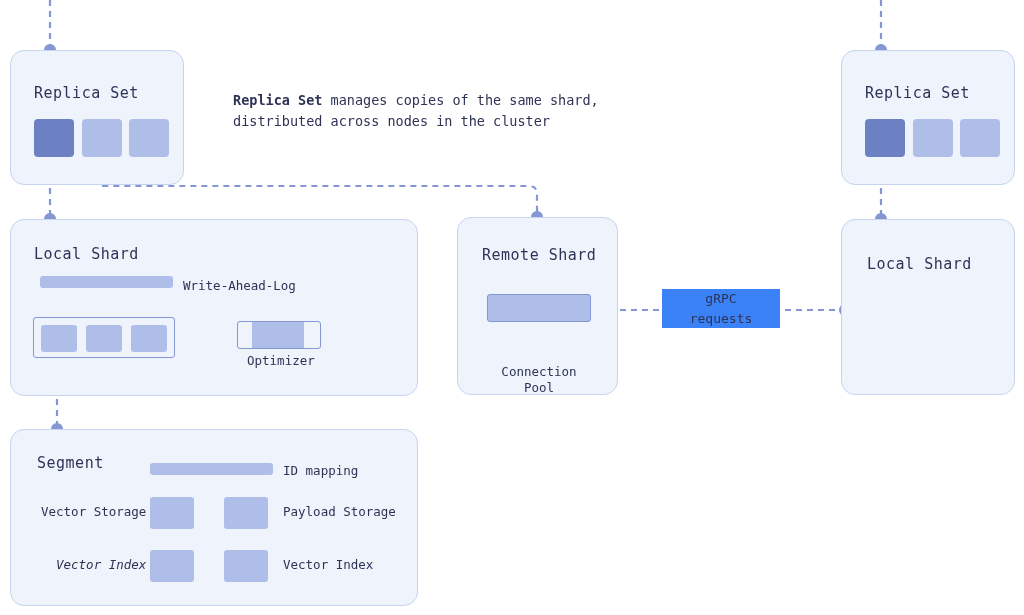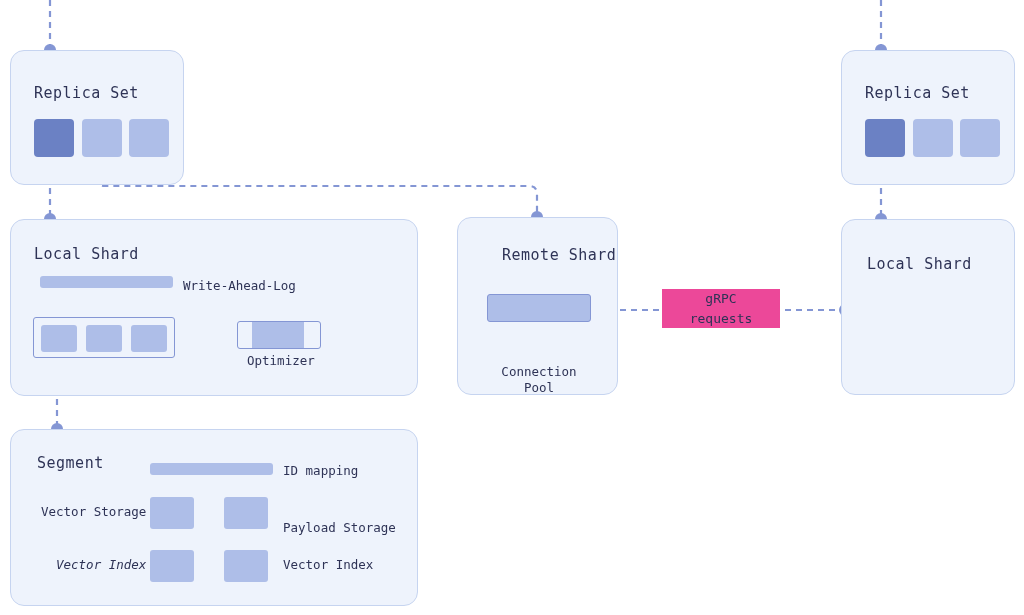--- a/index.html
+++ b/index.html
@@ -76,21 +76,21 @@
   }
   .annotation b{font-weight:700;}
 
   .grpc{
     position:absolute;
     font-size:13px;
     line-height:1.5;
     text-align:center;
     color:#2e3356;
     white-space:pre-line;
-    background:#ec4899;
+    background:#3b82f6;
     padding:0 4px;
   }
 </style>
 </head>
 <body>
 
 <div class="canvas">
 
   <svg class="wires" viewBox="0 0 1024 615">
     <g stroke="#8496d4" stroke-width="2.2" fill="none" stroke-dasharray="6 5" stroke-linecap="butt">
@@ -131,20 +131,21 @@
       <circle cx="172" cy="335" r="6"></circle>
       <circle cx="845" cy="310" r="6"></circle>
       <circle cx="57" cy="429" r="6"></circle>
       <circle cx="172" cy="496" r="6"></circle>
       <circle cx="245" cy="496" r="6"></circle>
       <circle cx="172" cy="549" r="6"></circle>
       <circle cx="245" cy="549" r="6"></circle>
     </g>
   </svg>
 
+  <div class="annotation" style="left:233px;top:90px;"><span><b>Replica Set</b><span> manages copies of the same shard,</span></span><br><span>distributed across nodes in the cluster</span></div>
 
   <div class="node" style="left:10px;top:50px;width:174px;height:135px;">
     <div class="node-title" style="left:23px;top:33px;">Replica Set</div>
     <div class="chip dark" style="left:23px;top:68px;width:40px;height:38px;"></div>
     <div class="chip light" style="left:71px;top:68px;width:40px;height:38px;"></div>
     <div class="chip light" style="left:118px;top:68px;width:40px;height:38px;"></div>
   </div>
 
   <div class="node" style="left:841px;top:50px;width:174px;height:135px;">
     <div class="node-title" style="left:23px;top:33px;">Replica Set</div>
@@ -165,21 +166,21 @@
       <div class="block" style="left:97px;top:7px;width:36px;height:27px;"></div>
     </div>
 
     <div class="outline-box" style="left:226px;top:101px;width:84px;height:28px;">
       <div class="optimizer-fill" style="left:14px;top:0px;width:52px;height:100%;"></div>
     </div>
     <div class="side-label" style="left:236px;top:133px;">Optimizer</div>
   </div>
 
   <div class="node" style="left:457px;top:217px;width:161px;height:178px;">
-    <div class="node-title" style="left:44px;top:28px;">Remote Shard</div>
+    <div class="node-title" style="left:24px;top:28px;">Remote Shard</div>
     <div class="filled-bordered" style="left:29px;top:76px;width:104px;height:28px;"></div>
     <div class="center-label" style="left:29px;top:113px;width:104px;">Connection
 Pool</div>
   </div>
 
   <div class="node" style="left:841px;top:219px;width:174px;height:176px;">
     <div class="node-title" style="left:25px;top:35px;">Local Shard</div>
   </div>
 
   <div class="grpc" style="left:662px;top:289px;width:110px;">gRPC
@@ -188,21 +189,21 @@
   <div class="node" style="left:10px;top:429px;width:408px;height:177px;text-align:right;">
     <div class="node-title" style="left:26px;top:24px;">Segment</div>
 
     <div class="bar" style="left:139px;top:33px;width:123px;height:12px;"></div>
     <div class="side-label" style="left:272px;top:33px;">ID mapping</div>
 
     <div class="block" style="left:139px;top:67px;width:44px;height:32px;"></div>
     <div class="side-label" style="left:30px;top:74px;">Vector Storage</div>
 
     <div class="block" style="left:213px;top:67px;width:44px;height:32px;"></div>
-    <div class="side-label" style="left:272px;top:74px;margin-top:16px;">Payload Storage</div>
+    <div class="side-label" style="left:272px;top:74px;">Payload Storage</div>
 
     <div class="block" style="left:139px;top:120px;width:44px;height:32px;"></div>
     <div class="side-label" style="left:45px;top:127px;font-style:italic;">Vector Index</div>
 
     <div class="block" style="left:213px;top:120px;width:44px;height:32px;"></div>
     <div class="side-label" style="left:272px;top:127px;">Vector Index</div>
   </div>
 
 </div>
 

